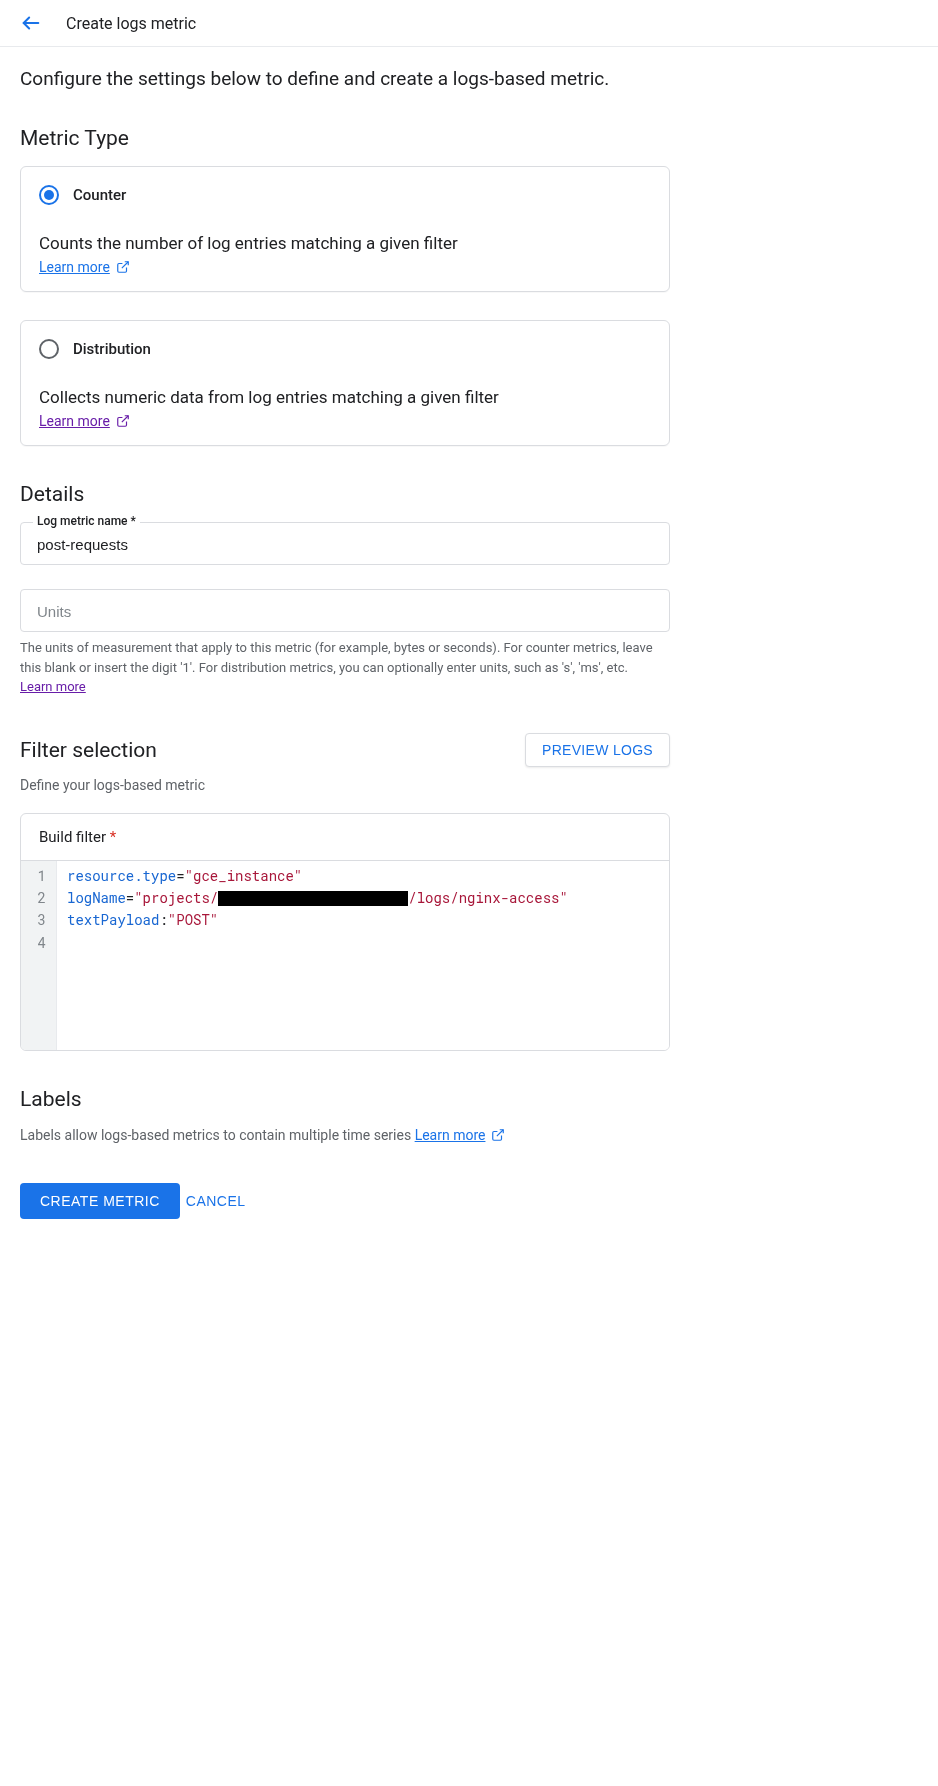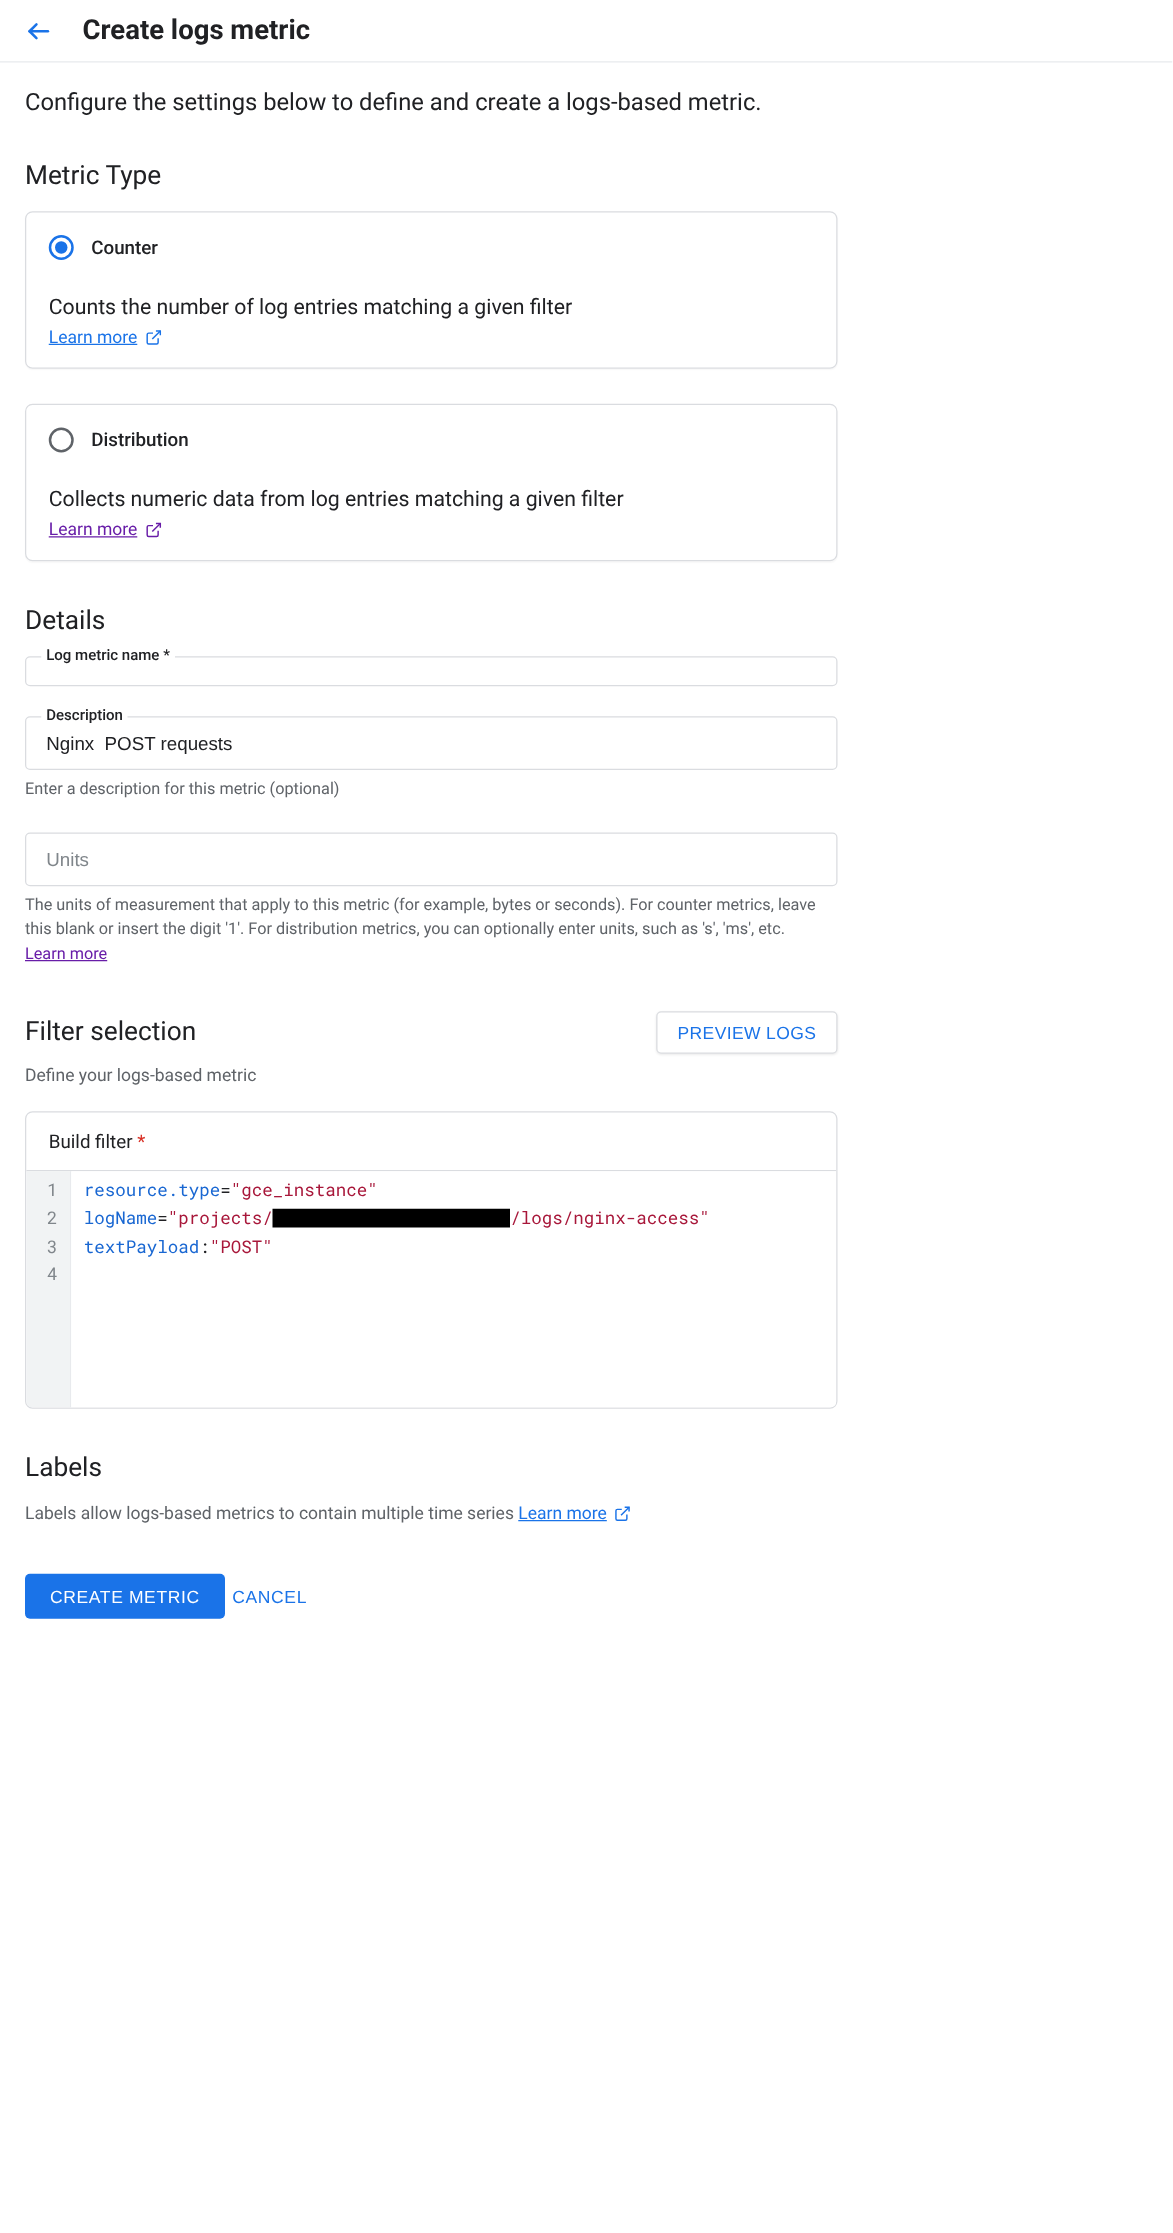--- a/index.html
+++ b/index.html
@@ -18,22 +18,22 @@
     border-bottom: 1px solid #e8eaed;
   }
   .back-icon {
     color: #1a73e8;
     margin-right: 24px;
     cursor: pointer;
     display: flex;
     align-items: center;
   }
   .page-title {
-    font-size: 22px;
-    font-weight: 700;
+    font-size: 16px;
+    font-weight: 400;
     color: #202124;
   }
   .content {
     padding: 20px;
   }
   .intro {
     font-size: 19px;
     color: #202124;
     margin-bottom: 36px;
   }
@@ -313,30 +313,24 @@
       </a>
     </div>
   </div>
 
   <div class="section-block">
     <div class="section-title">Details</div>
 
     <div class="field-group">
       <div class="field-outer">
         <span class="field-label-float">Log metric name *</span>
-      </div>
-    </div>
-
-    <div class="field-group">
-      <div class="field-outer">
-        <span class="field-label-float">Description</span>
-        <input class="field-input" value="Nginx  POST requests" style="">
-      </div>
-      <div class="field-help">Enter a description for this metric (optional)</div>
-    </div>
+        <input class="field-input" value="post-requests" style="">
+      </div>
+    </div>
+
 
     <div class="field-group">
       <div class="field-outer">
         <input class="field-input" placeholder="Units" style="">
       </div>
       <div class="field-help">
         <span>The units of measurement that apply to this metric (for example, bytes or seconds). For counter metrics, leave this blank or insert the digit '1'. For distribution metrics, you can optionally enter units, such as 's', 'ms', etc. </span><a class="learn-link purple" style="font-size:13px;">
             <span>Learn more</span>
           </a>
       </div>

